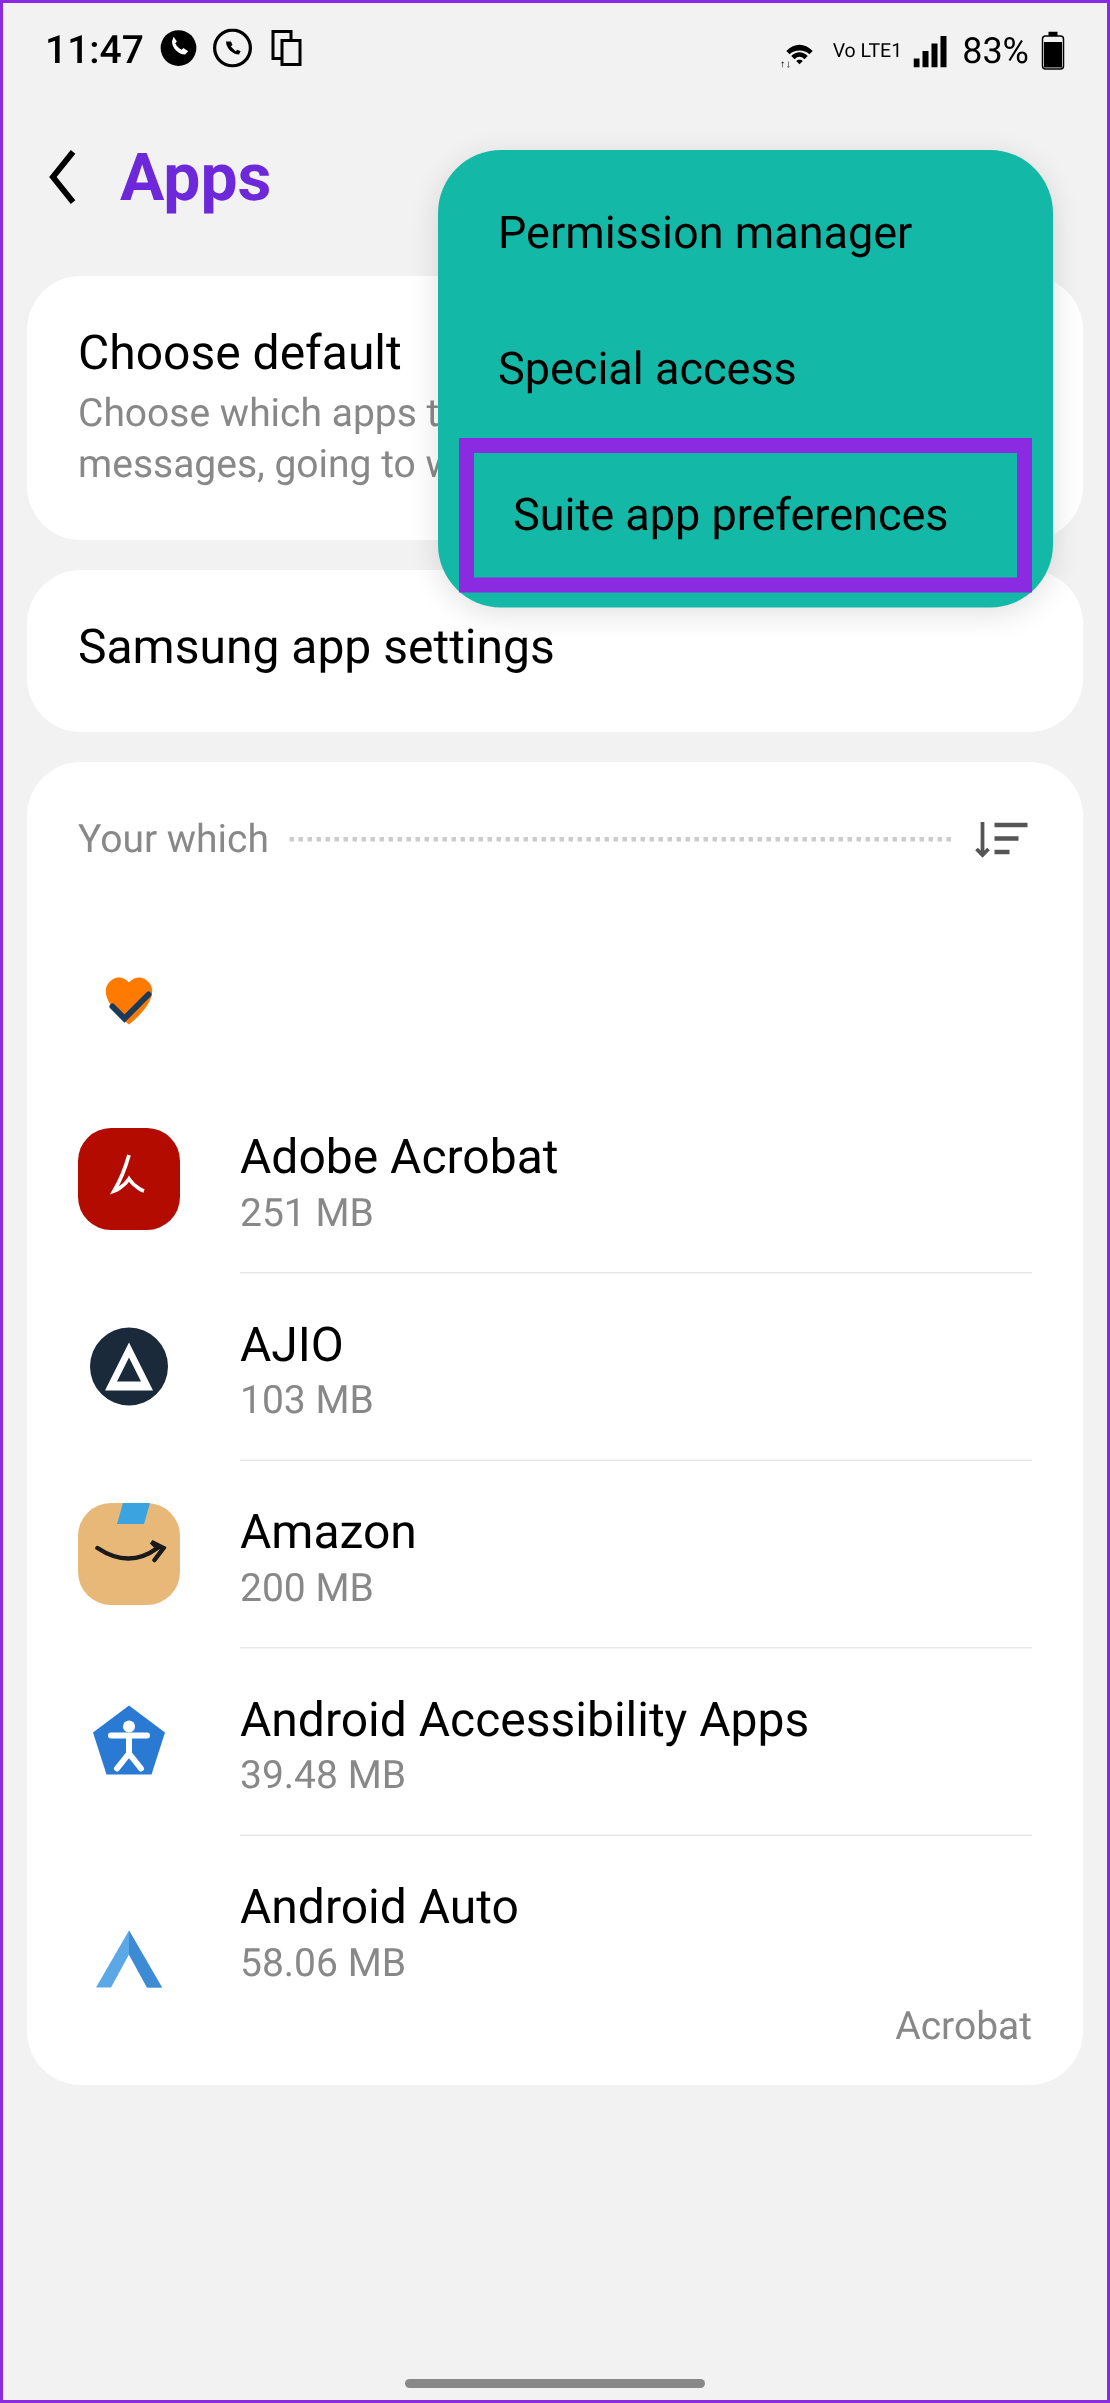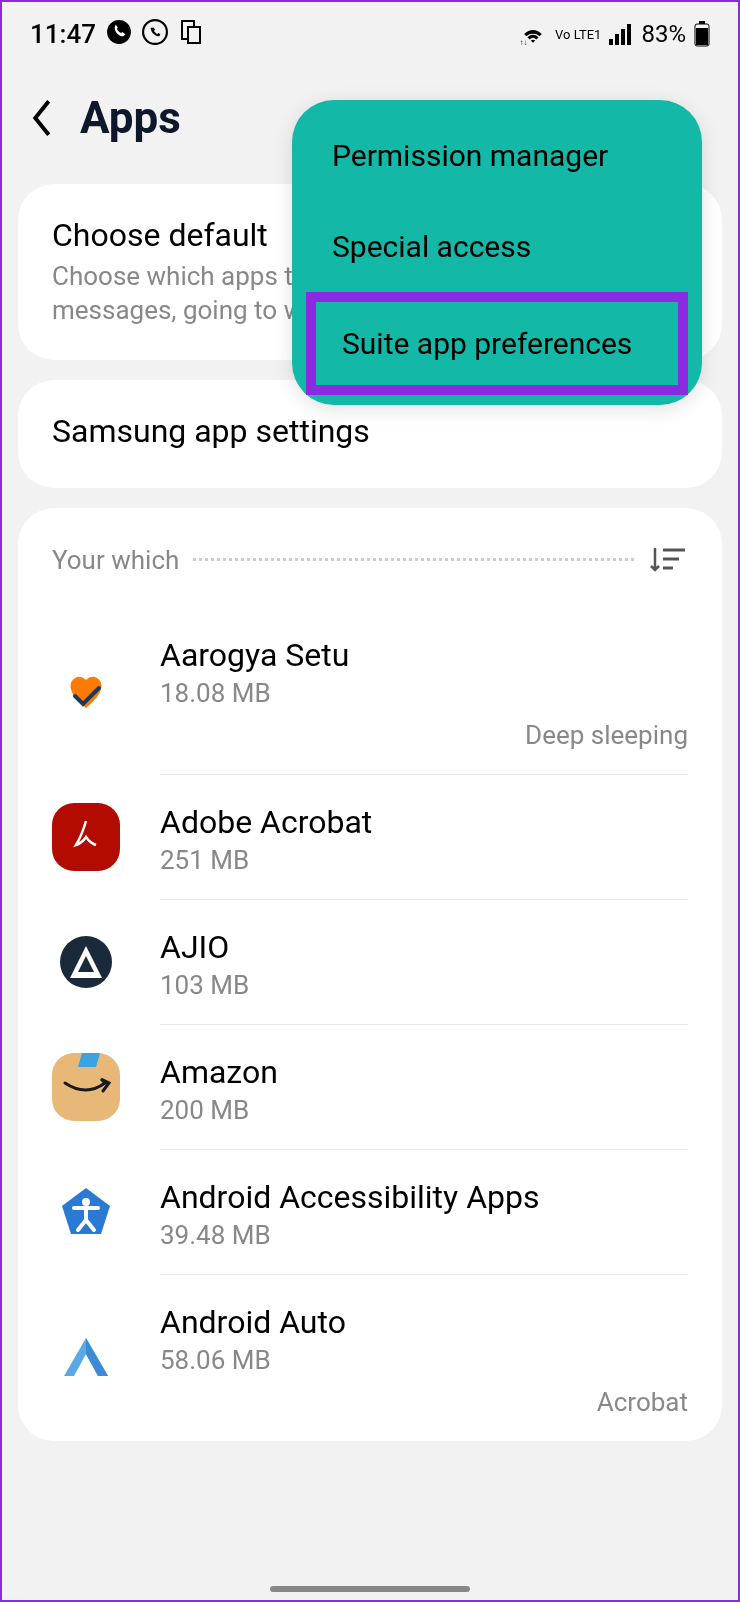--- a/index.html
+++ b/index.html
@@ -38,21 +38,21 @@
   .back-btn {
     width: 40px;
     height: 40px;
     display: flex;
     align-items: center;
     justify-content: center;
   }
   .header-title {
     font-size: 44px;
     font-weight: 700;
-    color: #0f172a;
+    color: #6d28d9;
   }
   
   
   .card {
     background: #fff;
     border-radius: 36px;
     margin: 0 16px 20px;
     padding: 32px 34px;
   }
   .card-title {
@@ -255,25 +255,20 @@
     </span>
   </div>
 
   <div class="app-row-wrapper">
     <div class="app-icon icon-aarogya">
       <svg width="50" height="50" viewBox="0 0 50 50">
           <path d="M25 42 C10 30 5 18 14 12 C20 8 25 14 25 14 C25 14 30 8 36 12 C45 18 40 30 25 42 Z" fill="#ff7a00"></path>
           <path d="M14 30 L22 38 L38 22" fill="none" stroke="#1a3a5a" stroke-width="4" stroke-linecap="round"></path>
         </svg>
     </div>
-    <div class="app-info">
-      <div class="app-name">Aarogya Setu</div>
-      <div class="app-size">18.08 MB</div>
-      <div class="app-status">Deep sleeping</div>
-    </div>
   </div>
 
   <div class="app-row-wrapper">
     <div class="app-icon icon-acrobat">
       <svg width="44" height="44" viewBox="0 0 44 44">
           <path d="M22 6 C22 6 18 20 12 30 C12 30 18 28 22 22 C26 28 32 30 32 30 C2608122 22 6 22 6 Z M10 36 C16 32 28 32 34 36" fill="none" stroke="#fff" stroke-width="2.5"></path>
         </svg>
     </div>
     <div class="app-info">
       <div class="app-name">Adobe Acrobat</div>

